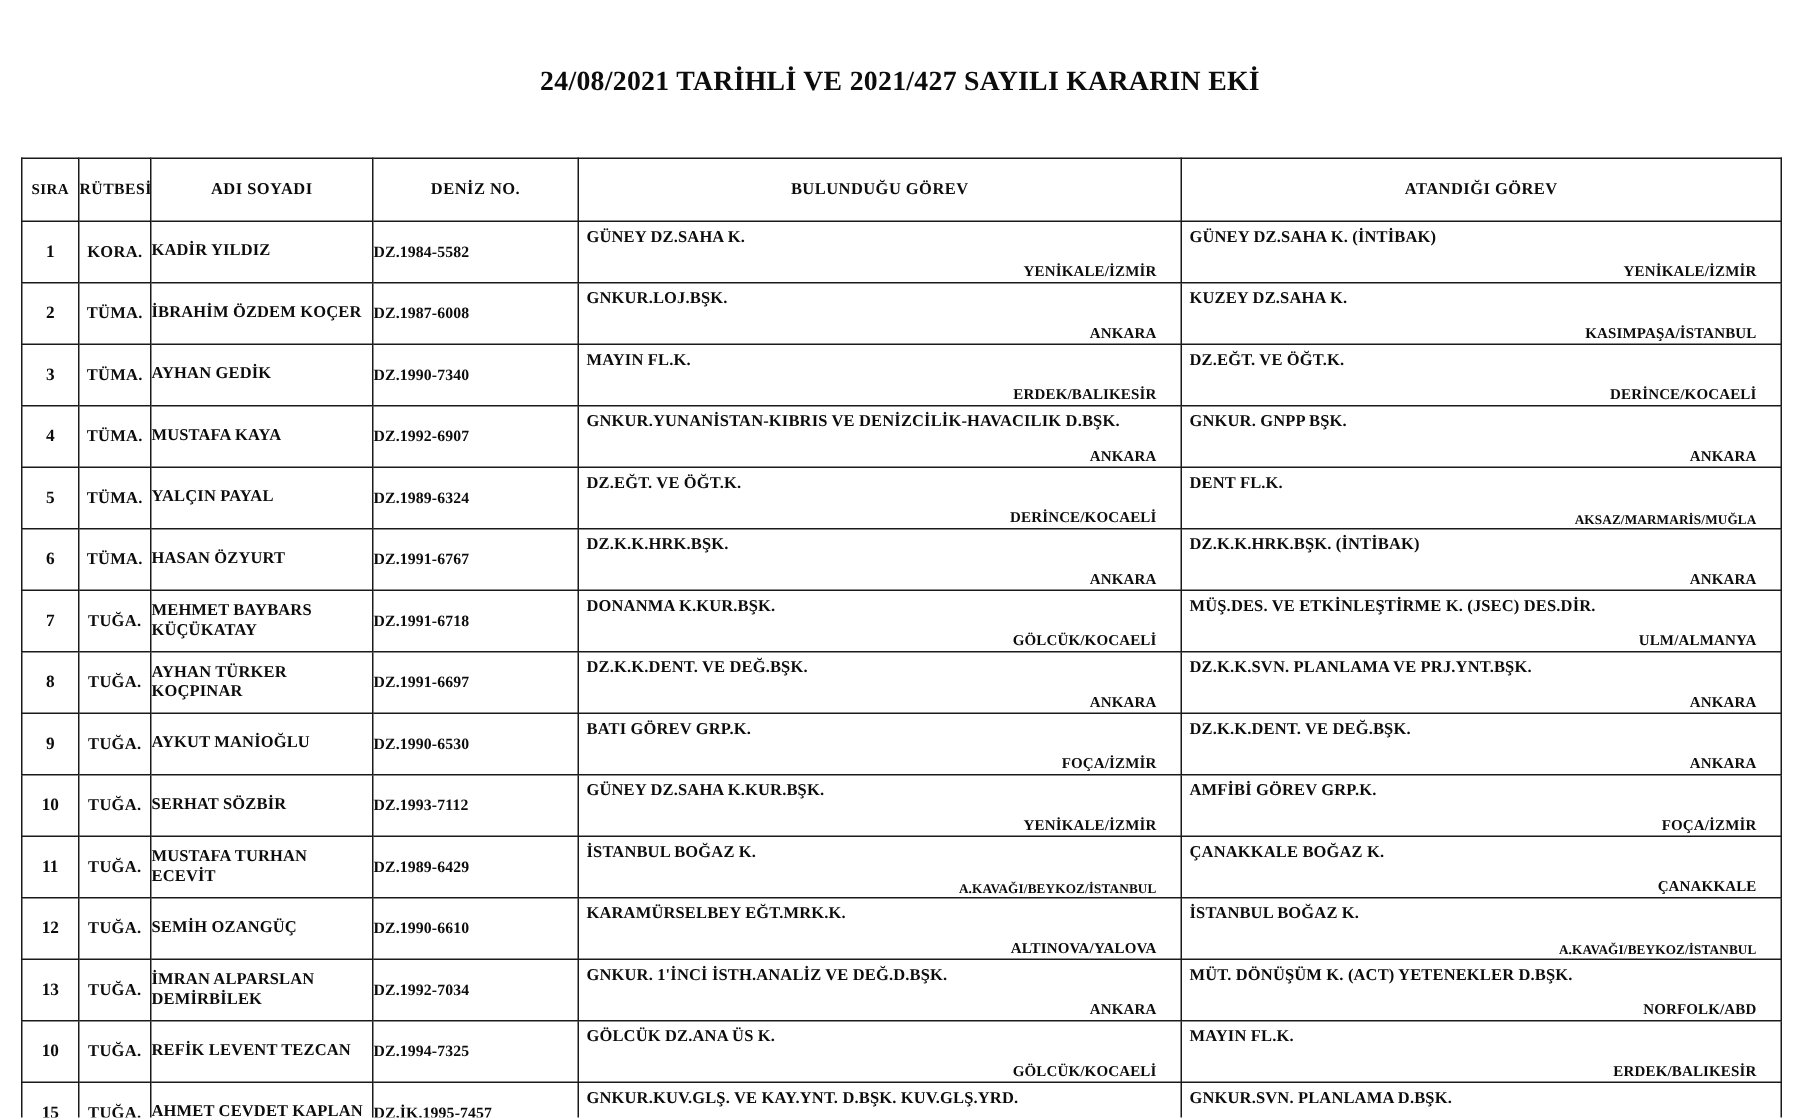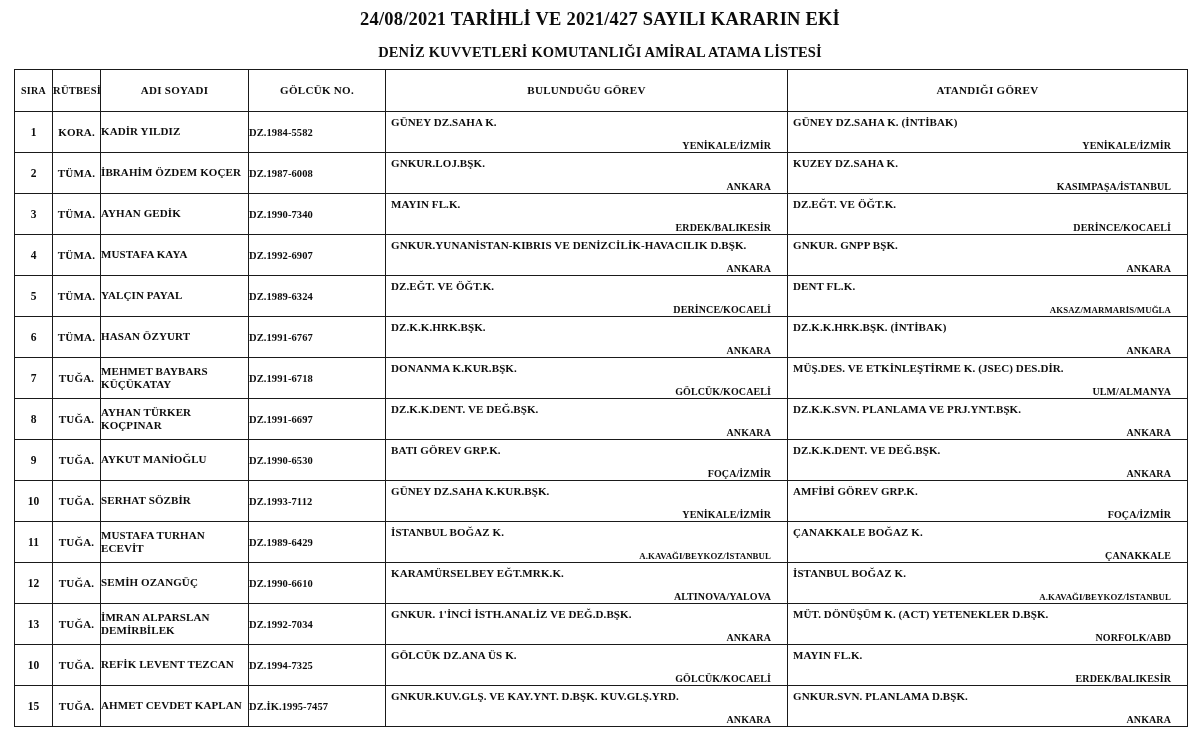--- a/index.html
+++ b/index.html
@@ -20,20 +20,21 @@
     position: relative;
     width: 1200px;
     height: 745px;
     box-sizing: border-box;
   }
 
   
   .title-block {
     padding-top: 9px;
     text-align: center;
+    margin-top: 36px;
   }
   .doc-title {
     font-size: 18.5px;
     font-weight: bold;
     letter-spacing: 0.2px;
     line-height: 1.15;
     margin: 0;
     white-space: nowrap;
   }
   .doc-subtitle {
@@ -142,39 +143,38 @@
     font-size: 8.8px;
   }
 </style>
 </head>
 <body>
 
 <div class="page">
 
   <div class="title-block">
     <div class="doc-title">24/08/2021 TARİHLİ VE 2021/427 SAYILI KARARIN EKİ</div>
-    <div class="doc-subtitle">DENİZ KUVVETLERİ KOMUTANLIĞI AMİRAL ATAMA LİSTESİ</div>
   </div>
 
   <div class="table-wrap">
     <table class="amiral">
       <colgroup>
         <col class="c-sira">
         <col class="c-rutbe">
         <col class="c-ad">
         <col class="c-sicil">
         <col class="c-bul">
         <col class="c-atan">
       </colgroup>
       <thead>
         <tr>
           <th class="h-sira">SIRA</th>
           <th class="h-rutbe">RÜTBESİ</th>
           <th>ADI SOYADI</th>
-          <th>GÖLCÜK NO.</th>
+          <th>DENİZ NO.</th>
           <th>BULUNDUĞU GÖREV</th>
           <th>ATANDIĞI GÖREV</th>
         </tr>
       </thead>
       <tbody id="table-body">
           <tr>
             <td class="cell-sira">1</td>
             <td class="cell-rutbe">KORA.</td>
             <td class="cell-ad">KADİR YILDIZ</td>
             <td class="cell-sicil">DZ.1984-5582</td>

